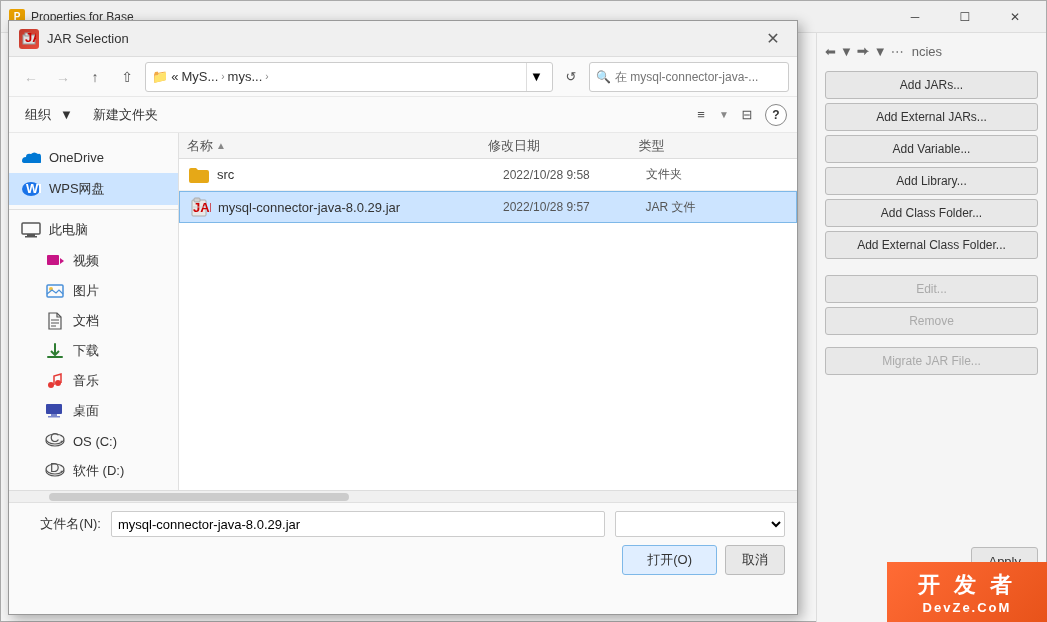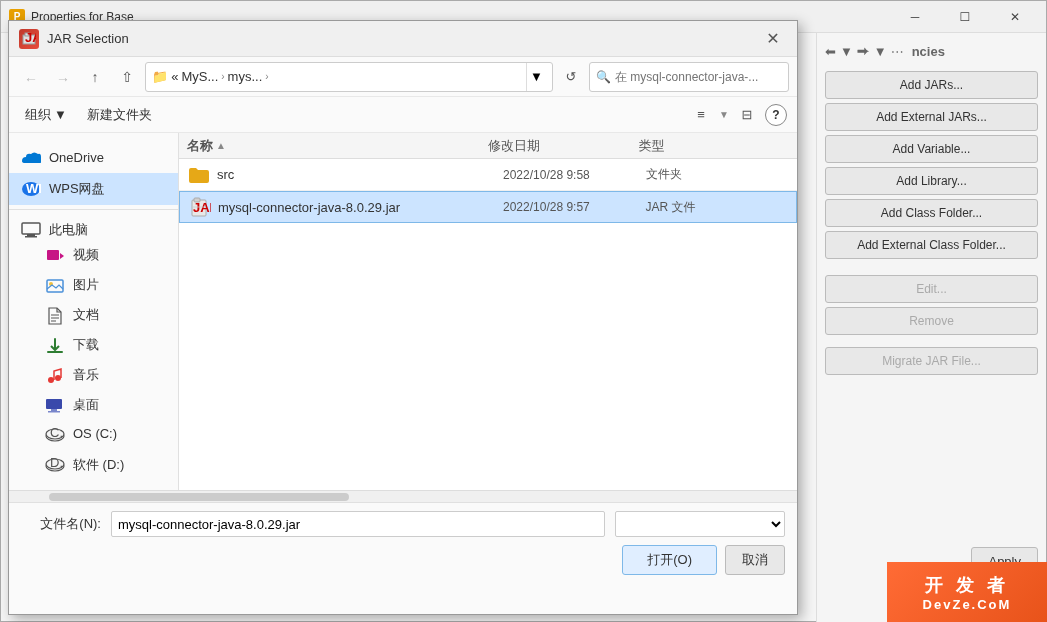--- a/index.html
+++ b/index.html
@@ -225,21 +225,21 @@
       height: 36px;
       background: #fafafa;
       border-bottom: 1px solid #e8e8e8;
       display: flex;
       align-items: center;
       padding: 0 10px;
       gap: 8px;
       flex-shrink: 0;
     }
     .organize-btn {
-      display: flex; align-items: center; gap: 3px;
+      display: flex; align-items: center; gap: 9px;
       cursor: pointer;
       padding: 3px 6px;
       border-radius: 3px;
       font-size: 13px; color: #333;
     }
     .new-folder-btn {
       cursor: pointer;
       padding: 3px 6px;
       border-radius: 3px;
       font-size: 13px; color: #333;
@@ -296,20 +296,21 @@
     .sidebar-item.active { background: #cce4ff; }
     .sidebar-icon {
       width: 20px; height: 20px;
       display: flex; align-items: center; justify-content: center;
       flex-shrink: 0;
     }
     
     .sidebar-subitem {
       height: 30px;
       display: flex;
+      align-items: center;
       padding: 0 12px 0 36px;
       gap: 8px;
       cursor: pointer;
       font-size: 13px;
       color: #333;
     }
     .divider-item {
       height: 1px;
       background: #e0e0e0;
       margin: 4px 0;
@@ -323,21 +324,21 @@
     }
     .file-list-header {
       display: flex;
       align-items: center;
       height: 26px;
       border-bottom: 1px solid #ddd;
       background: #f5f5f5;
       padding: 0 8px;
       position: sticky; top: 0;
     }
-    .col-name { flex: 2; font-size: 12px; color: #555; cursor: pointer; display: flex; align-items: center; gap: 3px; font-weight: bold; }
+    .col-name { flex: 2; font-size: 12px; color: #555; cursor: pointer; display: flex; align-items: center; gap: 3px; }
     .col-date { flex: 1; font-size: 12px; color: #555; }
     .col-type { flex: 1; font-size: 12px; color: #555; }
     .col-sort-icon { font-size: 10px; color: #888; }
 
     .file-row {
       display: flex;
       align-items: center;
       height: 32px;
       padding: 0 8px;
       cursor: pointer;
@@ -434,21 +435,21 @@
       bottom: 0; right: 0;
       width: 160px; height: 60px;
       background: linear-gradient(135deg, #ff6b35, #e8531a);
       display: flex;
       flex-direction: column;
       align-items: center;
       justify-content: center;
       color: white;
       font-weight: bold;
     }
-    .watermark-line1 { font-size: 18px; letter-spacing: 4px; }
+    .watermark-line1 { font-size: 22px; letter-spacing: 4px; }
     .watermark-line2 { font-size: 13px; letter-spacing: 2px; }
   </style>
 </head>
 <body>
 
 <div class="bg-window">
   <div class="bg-titlebar">
     <div class="bg-titlebar-icon">P</div>
     <span class="bg-titlebar-text">Properties for Base</span>
     <div class="bg-titlebar-controls">
@@ -458,21 +459,21 @@
     </div>
   </div>
 
   <div class="right-panel">
     <div class="right-panel-nav">
       <span>⬅</span>
       <span>▼</span>
       <span>⮕</span>
       <span>▼</span>
       <span>⋯</span>
-      <span style="margin-left:4px;font-weight:bold;">ncies</span>
+      <span style="margin-left:4px;">ncies</span>
     </div>
 
     <button class="panel-btn">Add JARs...</button>
     <button class="panel-btn">Add External JARs...</button>
     <button class="panel-btn">Add Variable...</button>
     <button class="panel-btn">Add Library...</button>
     <button class="panel-btn">Add Class Folder...</button>
     <button class="panel-btn">Add External Class Folder...</button>
 
     <div style="height: 8px;"></div>

